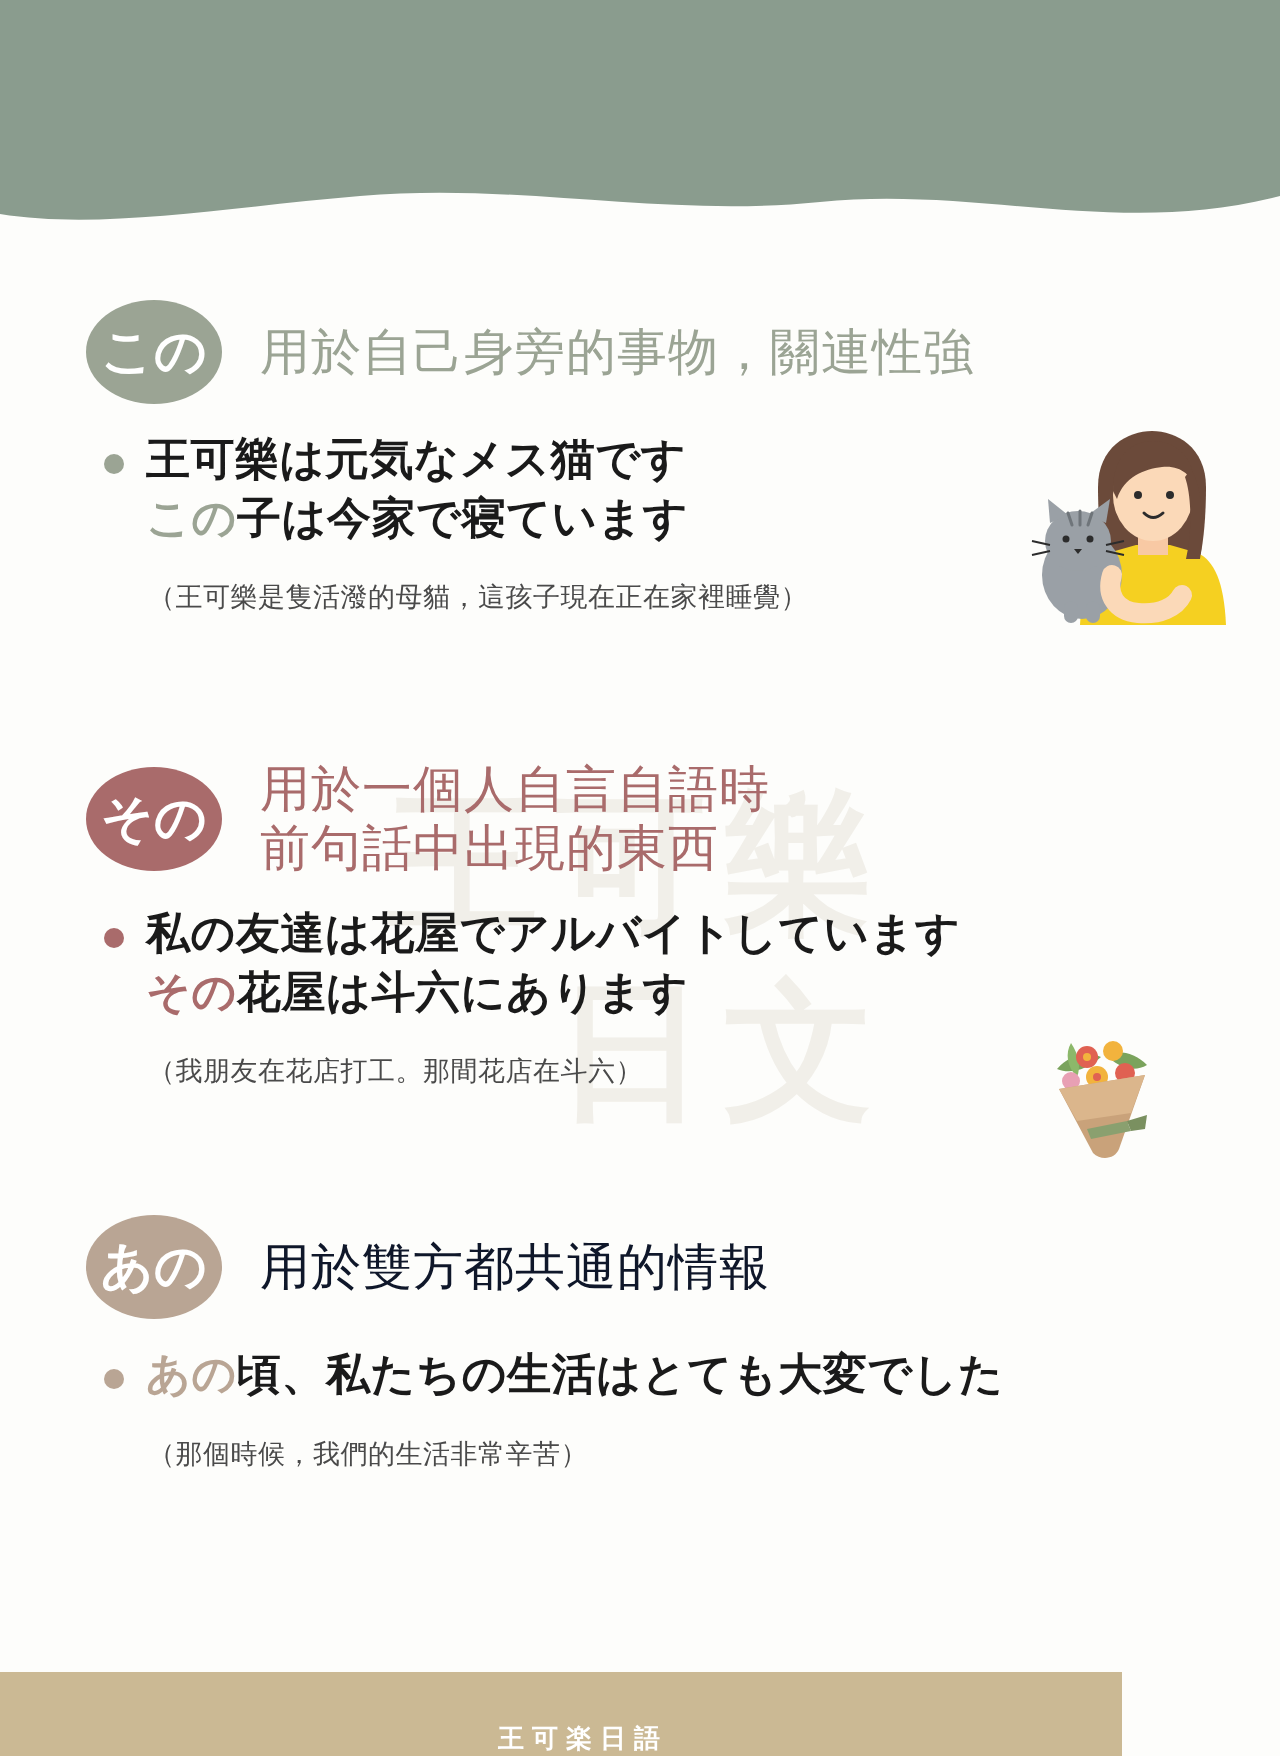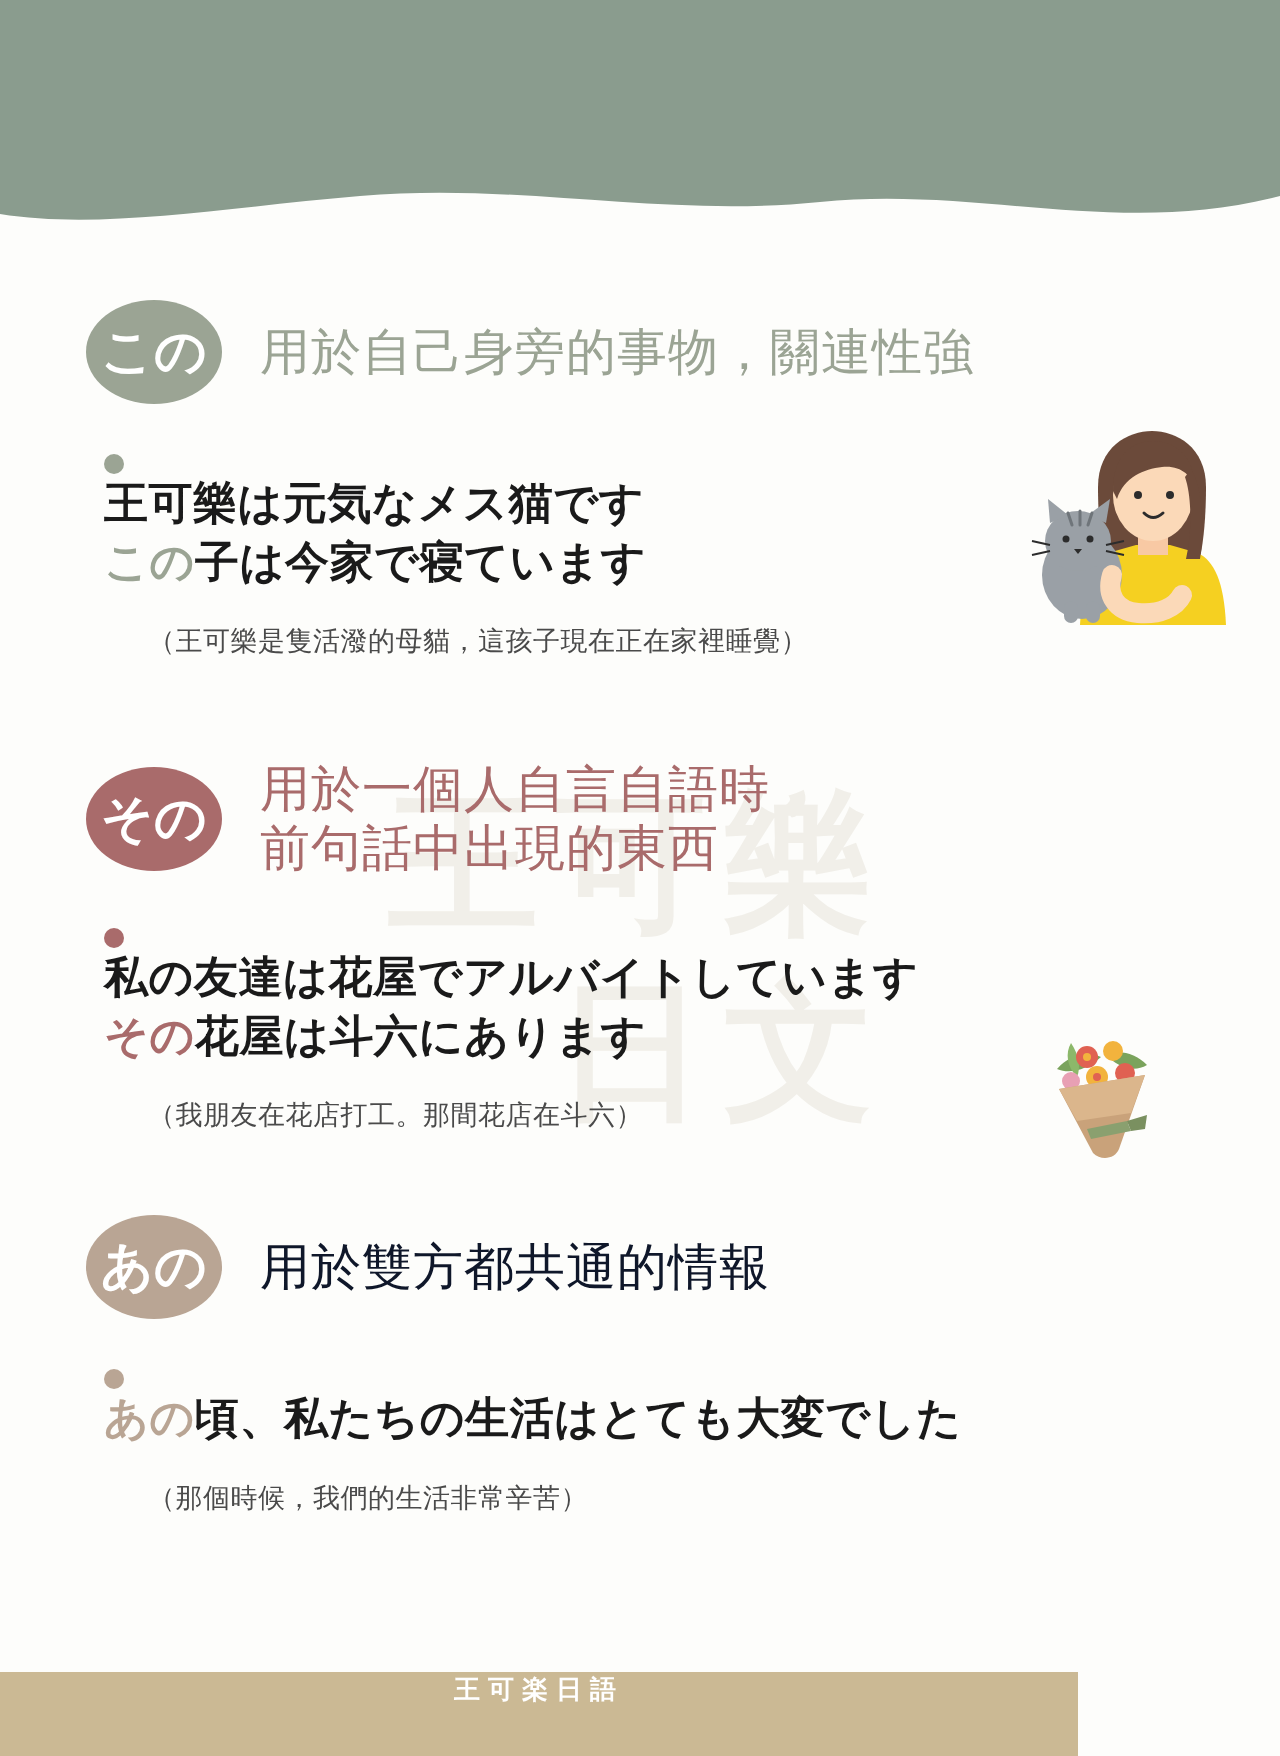--- a/index.html
+++ b/index.html
@@ -106,21 +106,20 @@
     font-weight: normal;
     line-height: 1.18;
     letter-spacing: 1px;
   }
 
   
   .bullet-block {
     display: flex;
     padding-left: 104px;
     margin-top: 26px;
-    flex-direction: column;
   }
   .dot {
     width: 20px;
     height: 20px;
     border-radius: 50%;
     margin-top: 24px;
     margin-right: 22px;
     flex: none;
   }
   .jp {
@@ -159,23 +158,24 @@
 
   
   .footer {
     position: absolute;
     left: 0;
     bottom: 0;
     width: 1078px;
     height: 84px;
     background: #cbb994;
     display: flex;
-    align-items: flex-start;
+    align-items: flex-end;
     justify-content: center;
     z-index: 4;
+    padding-left: 44px;
   }
   .footer-text {
     color: #ffffff;
     font-size: 26px;
     letter-spacing: 8px;
     font-weight: bold;
   }
 </style>
 </head>
 <body>

